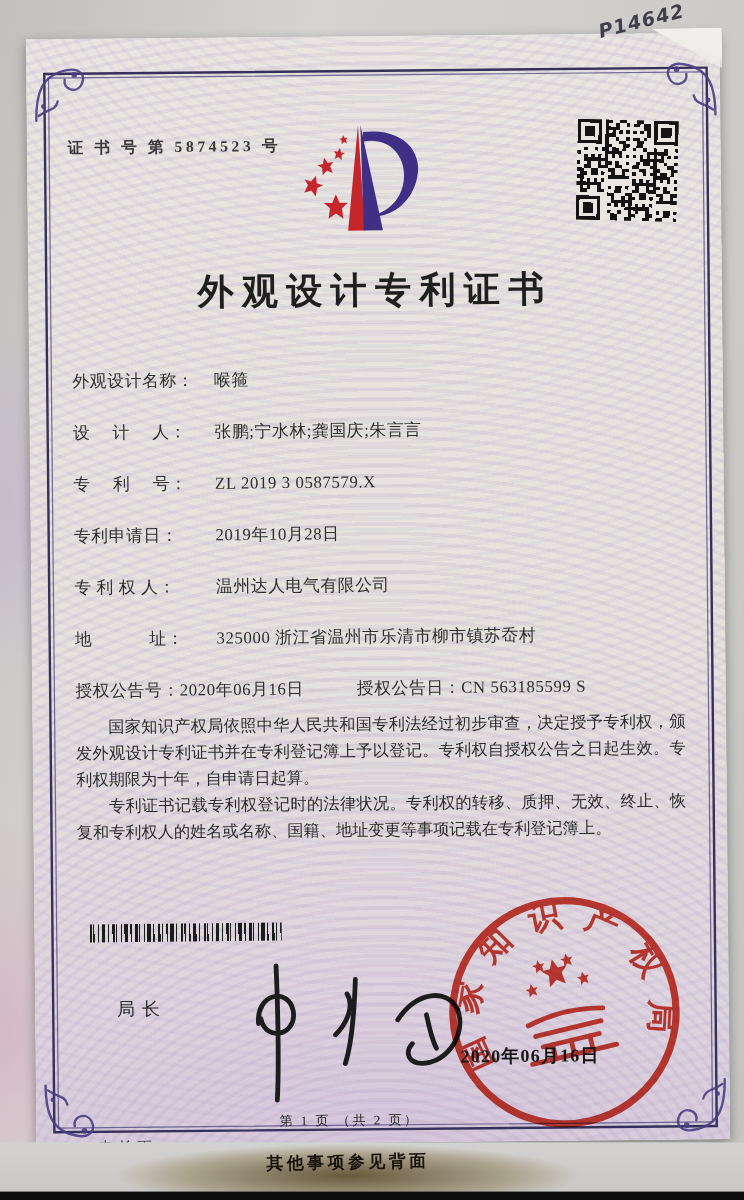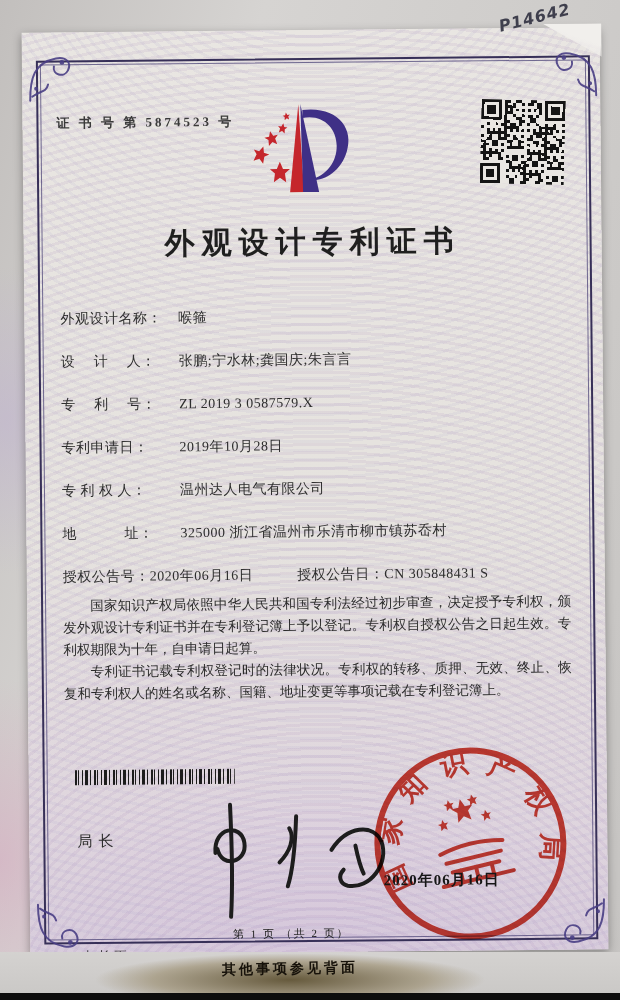--- a/index.html
+++ b/index.html
@@ -75,21 +75,21 @@
   
   .barcode{
     position:absolute;left:46px;top:738px;width:160px;height:15px;
     background:repeating-linear-gradient(90deg,
       #1c1c1c 0 2px, transparent 2px 3px,
       #1c1c1c 3px 4px, transparent 4px 7px,
       #1c1c1c 7px 8px, transparent 8px 10px,
       #1c1c1c 10px 13px, transparent 13px 15px,
       #1c1c1c 15px 16px, transparent 16px 19px);
   }
-  .sig-title{position:absolute;left:48px;top:800px;font-size:15px;letter-spacing:6px;color:#2a2a2a;}
+  .sig-title{position:absolute;left:68px;top:800px;font-size:15px;letter-spacing:6px;color:#2a2a2a;}
   .sig-name{position:absolute;left:52px;top:876px;font-size:12px;letter-spacing:4px;color:#2a2a2a;margin-top:40px;}
   .sig-script{position:absolute;left:168px;top:760px;width:190px;height:140px;color:#1d1d1d;}
   .seal{
     position:absolute;left:341px;top:715px;width:200px;height:200px;
     transform:rotate(-13deg);mix-blend-mode:multiply;opacity:.95;
   }
   .seal-date{
     position:absolute;left:354px;top:842px;width:180px;font-size:15px;font-weight:bold;
     color:#161616;letter-spacing:1px;z-index:5;
   }
@@ -506,21 +506,21 @@
       </div>
       <div class="field">
         <span class="lbl">地　　　 址：</span>
         <span class="val">325000 浙江省温州市乐清市柳市镇苏岙村</span>
       </div>
       <div class="grant-row">
         <span class="lbl">授权公告号：</span>
         <span>2020年06月16日</span>
         <span class="gap"></span>
         <span class="lbl">授权公告日：</span>
-        <span>CN 305848431 S</span>
+        <span>CN 563185599 S</span>
       </div>
     </div>
 
     <div class="paras">
       <p>国家知识产权局依照中华人民共和国专利法经过初步审查，决定授予专利权，颁发外观设计专利证书并在专利登记簿上予以登记。专利权自授权公告之日起生效。专利权期限为十年，自申请日起算。</p>
       <p>专利证书记载专利权登记时的法律状况。专利权的转移、质押、无效、终止、恢复和专利权人的姓名或名称、国籍、地址变更等事项记载在专利登记簿上。</p>
     </div>
 
     <div class="barcode"></div>
 

